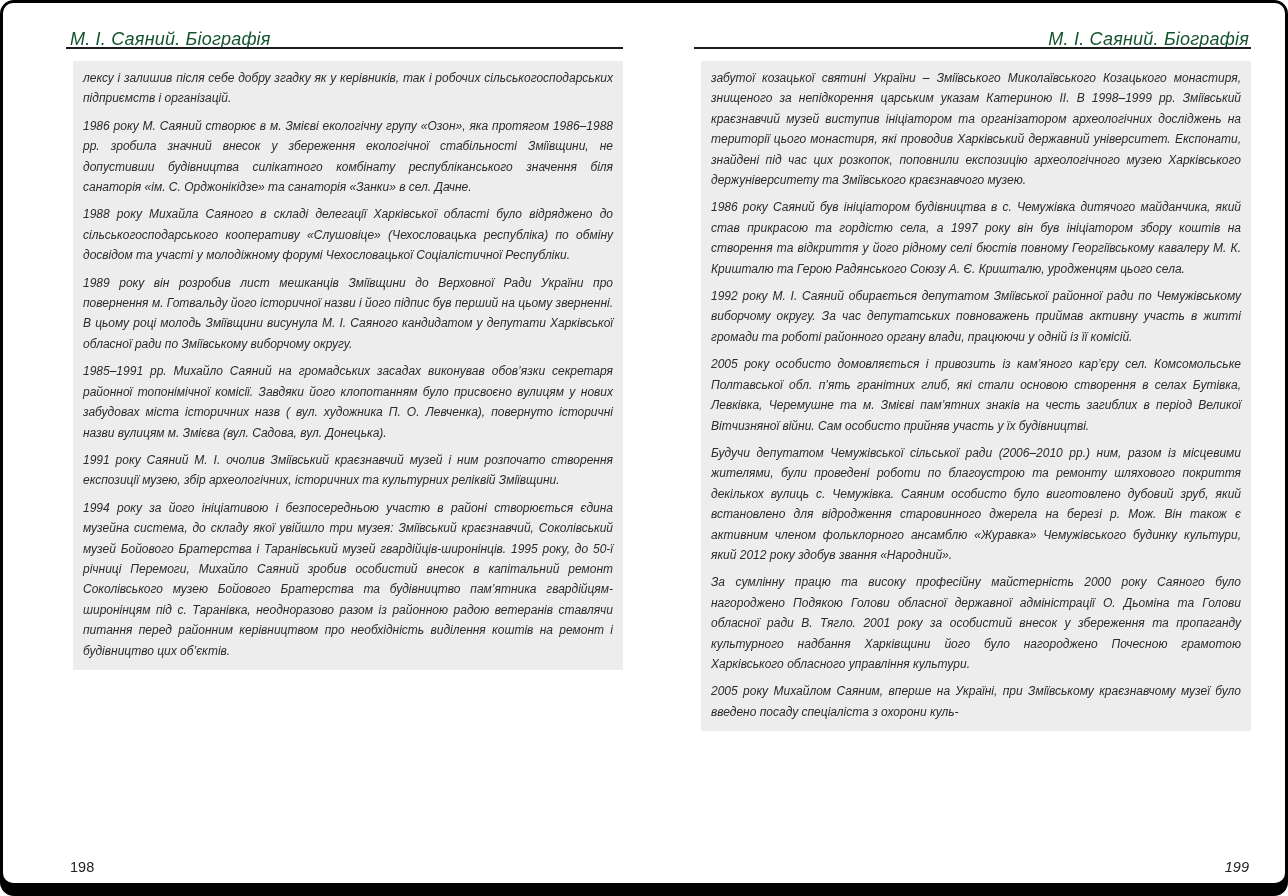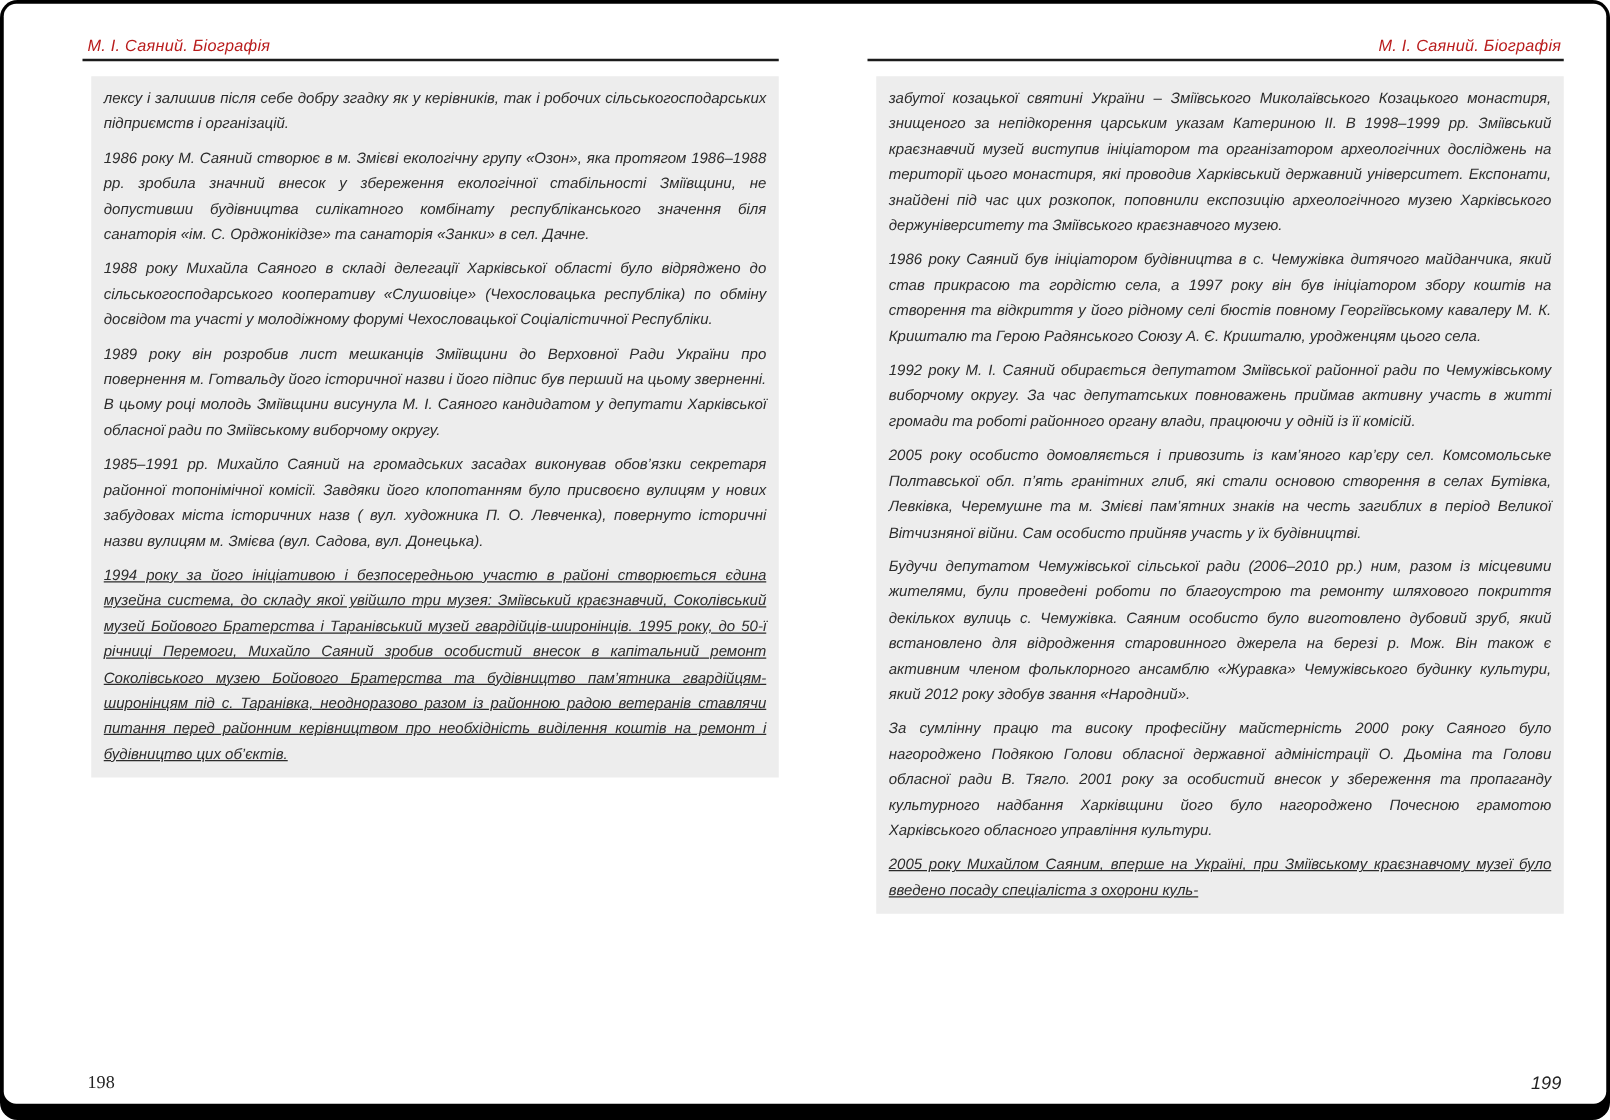--- a/index.html
+++ b/index.html
@@ -13,63 +13,64 @@
   .sheet {
     position:absolute; top:3px; left:3px; right:3px; bottom:13px;
     background:var(--page-bg,#fff); border-radius:10px;
   }
   .page { position:absolute; top:0; height:100%; width:557px; }
   .page-left  { left:63px; }
   .page-right { left:691px; }
 
   .running-header {
     position:absolute; top:26px;
-    font-style:italic; font-size:13px; letter-spacing:0.2px; color:#b91c1c;
+    font-style:italic; font-size:18px; letter-spacing:0.2px; color:#14532d;
   }
   .page-left  .running-header { left:4px; }
   .page-right .running-header { right:2px; }
 
   .header-rule {
     position:absolute; top:44px; left:0; right:0;
     height:2px; background:#1b1b1b;
   }
 
   .text-block {
     position:absolute; top:58px; left:7px; right:0;
     background:var(--text-block-bg,#ededed);
     padding:7px 10px 9px 10px;
   }
   .text-block p {
     font-style:italic; font-size:12px; line-height:20.4px;
     color:var(--text,#2b2b2b); text-align:justify; margin:0 0 7px 0;
   }
-  .text-block p:last-child { margin-bottom:0;text-decoration:underline; }
+  .text-block p:last-child { margin-bottom:0; }
 
   .page-number {
     position:absolute; bottom:8px;
     font-size:14.5px; color:#222;
   }
-  .page-left  .page-number { left:4px;font-family:Liberation Serif, serif; }
+  .page-left  .page-number { left:4px; }
   .page-right .page-number { right:2px;font-style:italic; }
 </style>
 </head>
 <body>
 
 <div class="scan">
   <div class="sheet">
 
     <section class="page page-left">
       <div class="running-header">М. І. Саяний. Біографія</div>
       <div class="header-rule"></div>
       <div class="text-block">
           <p>лексу і залишив після себе добру згадку як у керівників, так і робочих сільськогосподарських підприємств і організацій.</p>
           <p>1986 року М. Саяний створює в м. Змієві екологічну групу «Озон», яка протягом 1986–1988 рр. зробила значний внесок у збереження екологічної стабільності Зміївщини, не допустивши будівництва силікатного комбінату республіканського значення біля санаторія «ім. С. Орджонікідзе» та санаторія «Занки» в сел. Дачне.</p>
           <p>1988 року Михайла Саяного в складі делегації Харківської області було відряджено до сільськогосподарського кооперативу «Слушовіце» (Чехословацька республіка) по обміну досвідом та участі у молодіжному форумі Чехословацької Соціалістичної Республіки.</p>
           <p>1989 року він розробив лист мешканців Зміївщини до Верховної Ради України про повернення м. Готвальду його історичної назви і його підпис був перший на цьому зверненні. В цьому році молодь Зміївщини висунула М. І. Саяного кандидатом у депутати Харківської обласної ради по Зміївському виборчому округу.</p>
           <p>1985–1991 рр. Михайло Саяний на громадських засадах виконував обов’язки секретаря районної топонімічної комісії. Завдяки його клопотанням було присвоєно вулицям у нових забудовах міста історичних назв ( вул. художника П. О. Левченка), повернуто історичні назви вулицям м. Змієва (вул. Садова, вул. Донецька).</p>
+          <p>1991 року Саяний М. І. очолив Зміївський краєзнавчий музей і ним розпочато створення експозиції музею, збір археологічних, історичних та культурних реліквій Зміївщини.</p>
           <p>1994 року за його ініціативою і безпосередньою участю в районі створюється єдина музейна система, до складу якої увійшло три музея: Зміївський краєзнавчий, Соколівський музей Бойового Братерства і Таранівський музей гвардійців-широнінців. 1995 року, до 50-ї річниці Перемоги, Михайло Саяний зробив особистий внесок в капітальний ремонт Соколівського музею Бойового Братерства та будівництво пам’ятника гвардійцям-широнінцям під с. Таранівка, неодноразово разом із районною радою ветеранів ставлячи питання перед районним керівництвом про необхідність виділення коштів на ремонт і будівництво цих об’єктів.</p>
         </div>
       <div class="page-number">198</div>
     </section>
 
     <section class="page page-right">
       <div class="running-header">М. І. Саяний. Біографія</div>
       <div class="header-rule"></div>
       <div class="text-block">
           <p>забутої козацької святині України – Зміївського Миколаївського Козацького монастиря, знищеного за непідкорення царським указам Катериною II. В 1998–1999 рр. Зміївський краєзнавчий музей виступив ініціатором та організатором археологічних досліджень на території цього монастиря, які проводив Харківський державний університет. Експонати, знайдені під час цих розкопок, поповнили експозицію археологічного музею Харківського держуніверситету та Зміївського краєзнавчого музею.</p>

